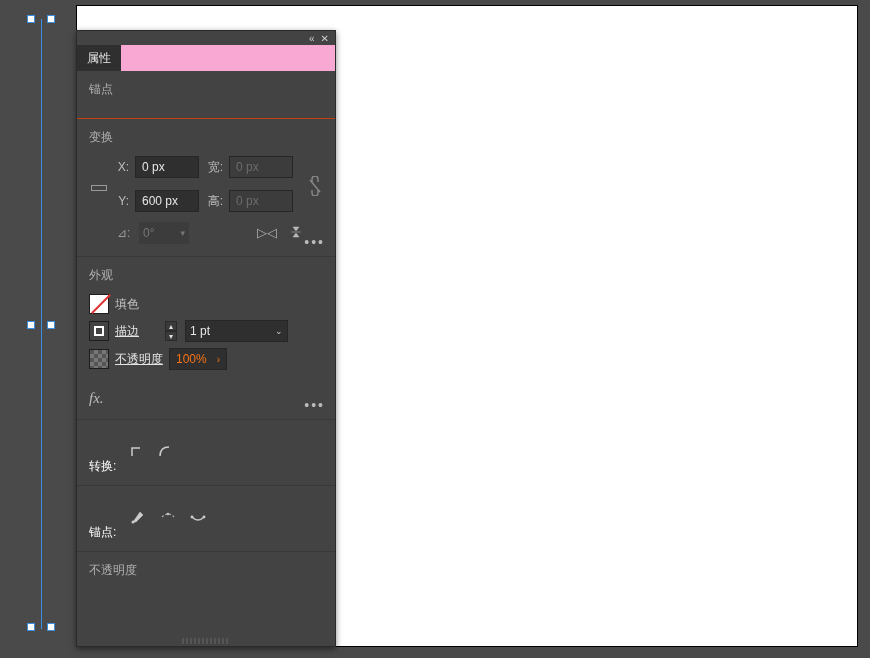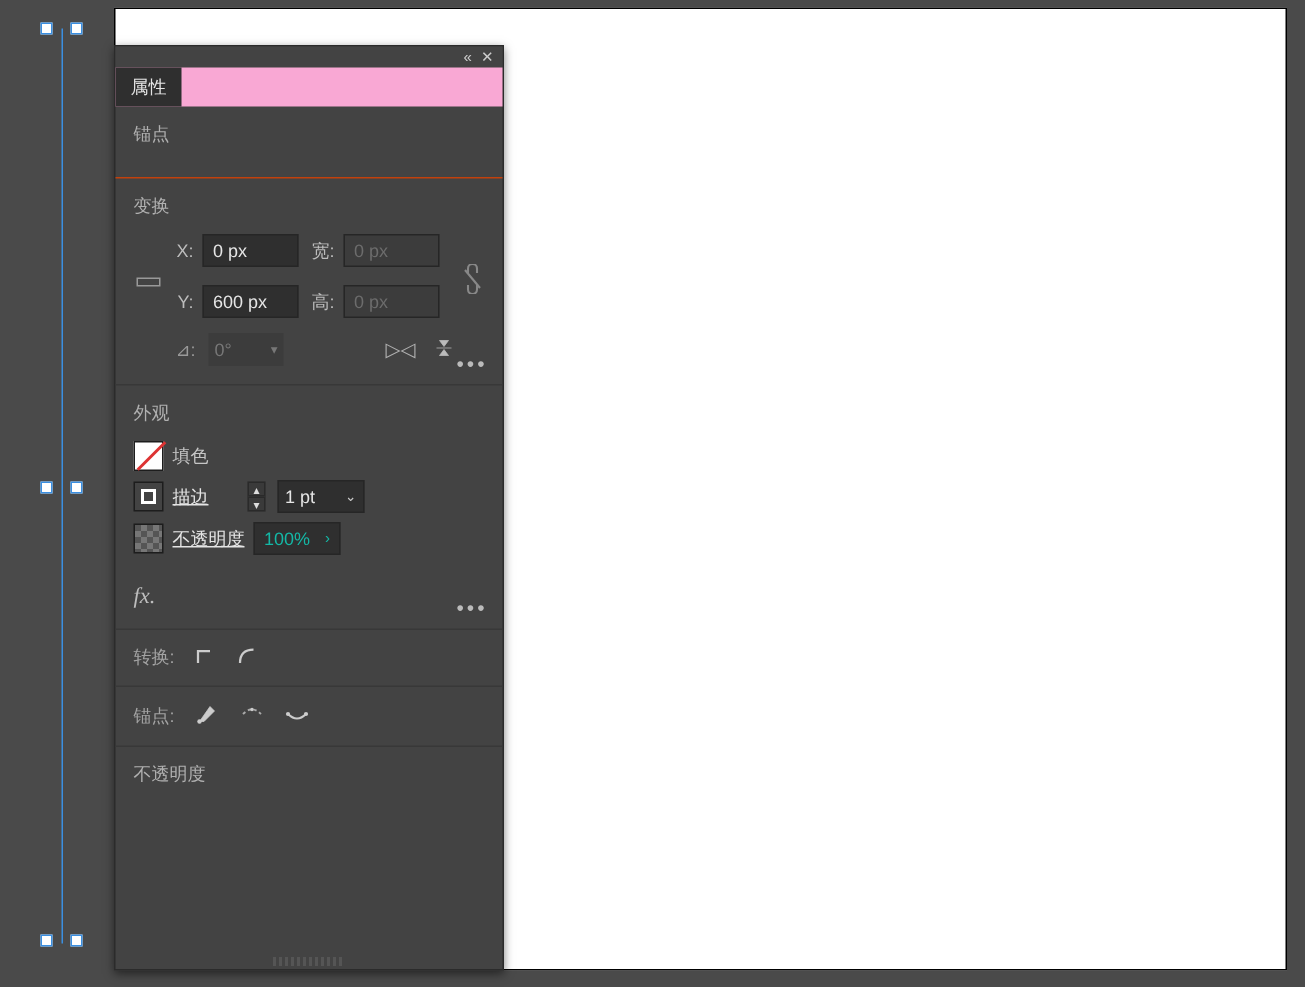--- a/index.html
+++ b/index.html
@@ -211,51 +211,52 @@
     text-align: center;
     border: 1px solid #2a2a2a;
   }
   .pt-box {
     display: inline-flex;
     align-items: center;
     background: #2f2f2f;
     border: 1px solid #262626;
     height: 22px;
     padding: 0 4px;
+    gap: 45px;
   }
   .pt-box .val { width: 38px; color: #e6e6e6; font-size: 12px; }
   .pt-box .caret { color: #ccc; font-size: 9px; margin-left: 2px; }
   .op-box {
     background: #2f2f2f;
     border: 1px solid #262626;
     height: 22px;
     width: 58px;
     display: inline-flex;
     align-items: center;
     justify-content: space-between;
     padding: 0 6px;
-    color: #14b8a6;
+    color: #f97316;
     font-size: 12px;
   }
   .fx {
     font-style: italic;
     font-family: serif;
     color: #bdbdbd;
     font-size: 15px;
     margin-top: 20px;
   }
 
   .toolrow {
     padding: 10px 12px;
     border-bottom: 1px solid #383838;
     display: flex;
     align-items: center;
     gap: 14px;
   }
-  .toolrow .rlabel { color: #a3a3a3; font-size: 12px; }
+  .toolrow .rlabel { color: #ffffff; font-size: 12px; margin-top: 28px; }
   .tool-ic { color: #cfcfcf; font-size: 13px; }
 
   .quick {
     padding: 10px 12px;
     color: #b0b0b0;
     font-size: 12px;
   }
 
   .grip {
     height: 6px;

